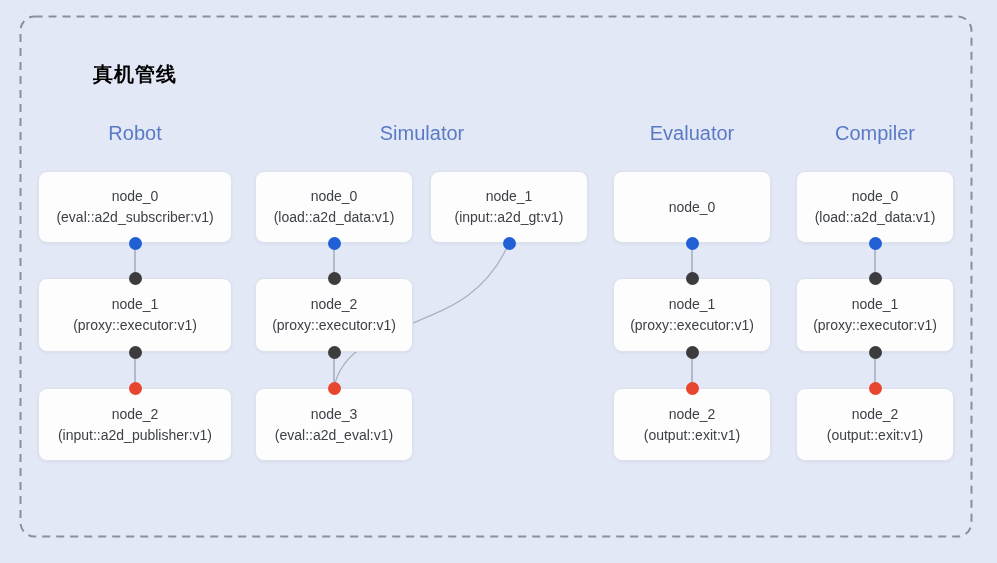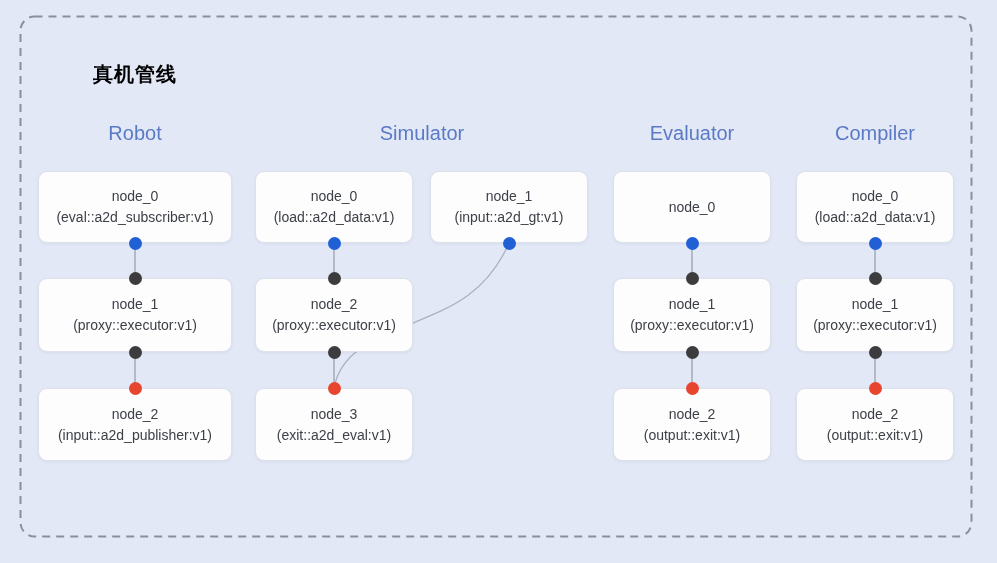--- a/index.html
+++ b/index.html
@@ -145,21 +145,21 @@
   <div class="node r0 col-eval-b">
     <div class="nname">node_1</div>
     <div class="ntype">(input::a2d_gt:v1)</div>
   </div>
   <div class="node r1 col-eval-a">
     <div class="nname">node_2</div>
     <div class="ntype">(proxy::executor:v1)</div>
   </div>
   <div class="node r2 col-eval-a">
     <div class="nname">node_3</div>
-    <div class="ntype">(exit::a2d_eval:v1)</div>
+    <div class="ntype">(eval::a2d_eval:v1)</div>
   </div>
 
   <div class="node r0 col-sim">
     <div class="nname">node_0</div>
   </div>
   <div class="node r1 col-sim">
     <div class="nname">node_1</div>
     <div class="ntype">(proxy::executor:v1)</div>
   </div>
   <div class="node r2 col-sim">

